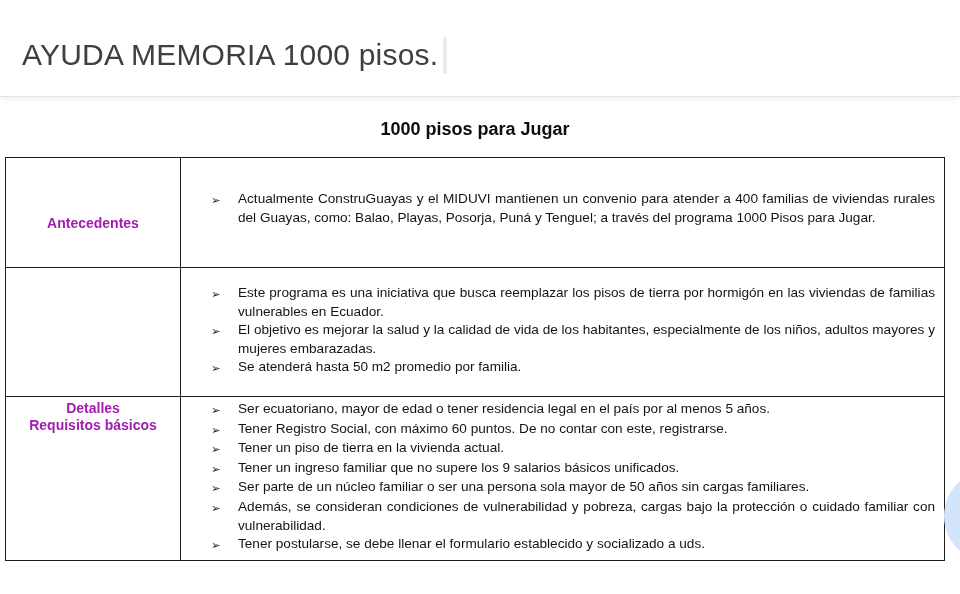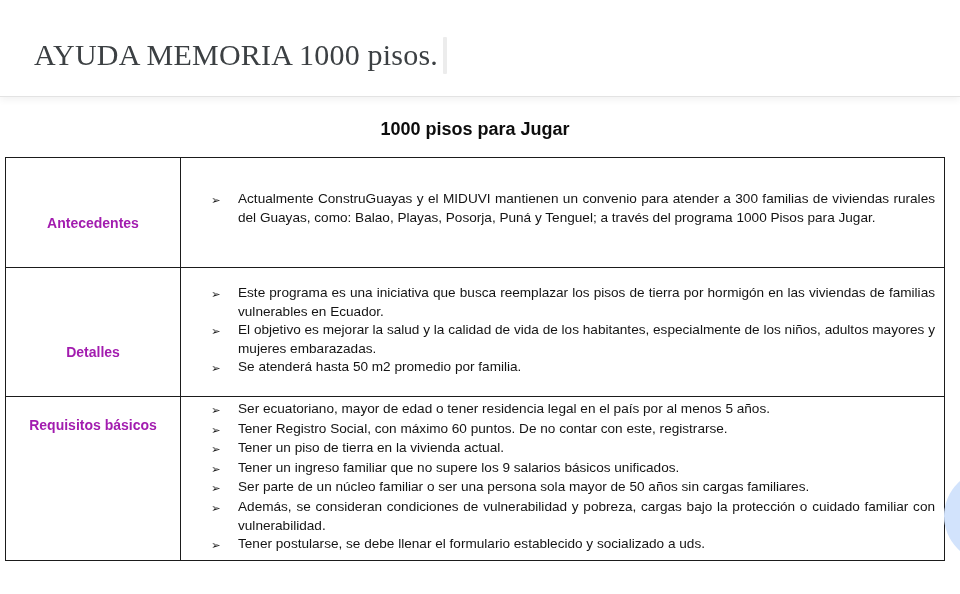--- a/index.html
+++ b/index.html
@@ -15,23 +15,22 @@
   
   .app-header {
     position: absolute;
     left: 0; top: 0;
     width: 960px; height: 97px;
     background: #ffffff;
     border-bottom: 1px solid #e3e3e3;
     box-shadow: 0 3px 7px rgba(0,0,0,0.055);
     display: flex;
     align-items: center;
-    padding: 14px 0 0 34px;
+    padding: 14px 0 0 22px;
     z-index: 2;
-    font-family: Liberation Serif, serif;
   }
   .doc-title {
     font-size: 30px;
     font-weight: 400;
     color: #3c4043;
     letter-spacing: 0.2px;
     white-space: nowrap;
   }
   .title-caret {
     display: inline-block;
@@ -71,21 +70,21 @@
     flex-shrink: 0;
     border-right: 1.5px solid #1b1b1b;
     display: flex;
     justify-content: center;
     font-weight: 700;
     font-size: 14px;
     color: #a21caf;
   }
   .r1 .label-cell { align-items: center; }
   .r1 .label-cell .cell-label { position: relative; top: 10px; }
-  .r2 .label-cell { align-items: center; }
+  .r2 .label-cell { align-items: flex-end; }
   .r2 .label-cell .cell-label { position: relative; top: 20px; }
   .r3 .label-cell { align-items: flex-start; padding-top: 20px; }
 
   .content-cell {
     flex: 1;
     padding: 0 9px 0 30px;
     font-size: 13.6px;
     line-height: 18.6px;
     color: #141414;
   }
@@ -130,21 +129,21 @@
 
 <div class="info-table">
 
   <div class="trow r1">
     <div class="label-cell">
       <span class="cell-label">Antecedentes</span>
     </div>
     <div class="content-cell">
       <div class="bullet">
         <span class="marker">➢</span>
-        <span class="btext">Actualmente ConstruGuayas y el MIDUVI mantienen un convenio para atender a 300 familias de viviendas rurales del Guayas, como: Balao, Playas, Posorja, Puná y Tenguel; a través del programa 1000 Pisos para Jugar.</span>
+        <span class="btext">Actualmente ConstruGuayas y el MIDUVI mantienen un convenio para atender a 400 familias de viviendas rurales del Guayas, como: Balao, Playas, Posorja, Puná y Tenguel; a través del programa 1000 Pisos para Jugar.</span>
       </div>
     </div>
   </div>
 
   <div class="trow r2">
     <div class="label-cell">
       <span class="cell-label">Detalles</span>
     </div>
     <div class="content-cell">
       <div class="bullet">

